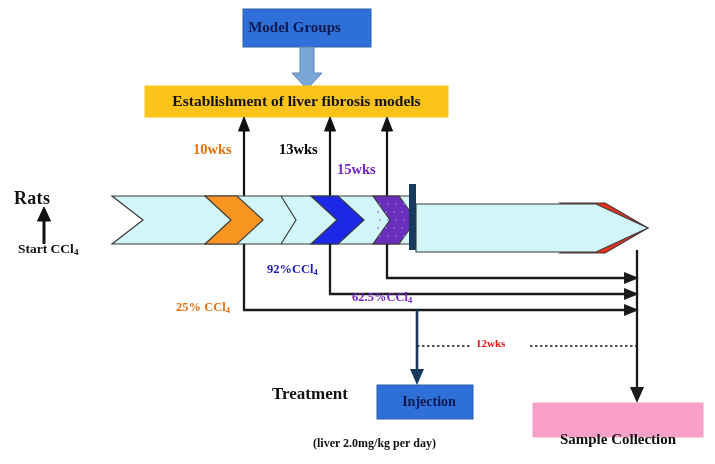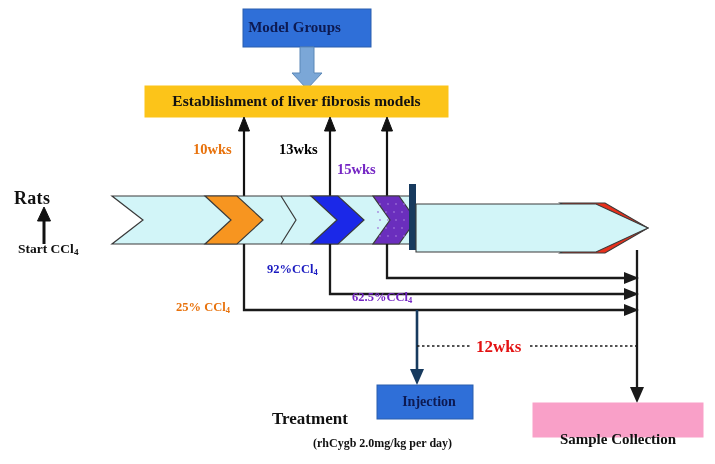--- a/index.html
+++ b/index.html
@@ -48,21 +48,21 @@
   #establishment-label  { color: #111111; font-size: 15.5px; }
   #injection-label      { color: #0d1a52; font-size: 14px; }
   #sample-collection-label { color: #111111; font-size: 15px; }
   #rats-label     { color: #111111; font-size: 18px; letter-spacing: .3px; }
   #start-label    { color: #111111; font-size: 13.5px; margin-left: 12px; }
   #treatment-label{ color: #111111; font-size: 17px; }
   #dose-note-label{ color: #111111; font-size: 12px; }
   #wks10-label  { color: #e8720c; font-size: 14.5px; }
   #wks13-label  { color: #000000; font-size: 14.5px; }
   #wks15-label  { color: #7526c4; font-size: 14.5px; }
-  #wks12-label  { color: #e31212; font-size: 17px; }
+  #wks12-label  { color: #e31212; font-size: 11px; }
   #ccl4-25-label   { color: #e8720c; font-size: 12.5px; }
   #ccl4-50-label   { color: #1a1ac0; font-size: 12.5px; }
   #ccl4-62-label   { color: #7526c4; font-size: 12.5px; }
 </style>
 </head>
 <body>
 
 <div id="diagram-root">
 
   <svg id="diagram-svg" viewBox="0 0 715 464">
@@ -180,23 +180,23 @@
   <div class="box-text" id="injection-label" style="left:377px; top:385px; width:104px; height:34px;">Injection</div>
 
   <div class="box-text" id="sample-collection-label" style="left:533px; top:403px; width:170px; height:34px;margin-top:20px;">Sample Collection</div>
 
   <div class="lbl" id="rats-label" style="left:14px; top:189px;">Rats</div>
 
   <div class="lbl" id="start-label" style="left:6px; top:242px;">
     <span>Start CCl</span><span class="sub">4</span>
   </div>
 
-  <div class="lbl" id="treatment-label" style="left:272px; top:385px;margin-top:25px;">Treatment</div>
-
-  <div class="lbl" id="dose-note-label" style="left:313px; top:437px;">(rhCygb 2.0mg/kg per day)</div>
+  <div class="lbl" id="treatment-label" style="left:272px; top:385px;">Treatment</div>
+
+  <div class="lbl" id="dose-note-label" style="left:313px; top:437px;">(liver 2.0mg/kg per day)</div>
 
   <div class="lbl" id="wks10-label" style="left:193px; top:142px;">10wks</div>
 
   <div class="lbl" id="wks13-label" style="left:279px; top:142px;">13wks</div>
 
   <div class="lbl" id="wks15-label" style="left:337px; top:152px;margin-top:10px;">15wks</div>
 
   <div class="lbl" id="wks12-label" style="left:476px; top:338px;">12wks</div>
 
   <div class="lbl" id="ccl4-25-label" style="left:176px; top:263px;margin-top:38px;">

